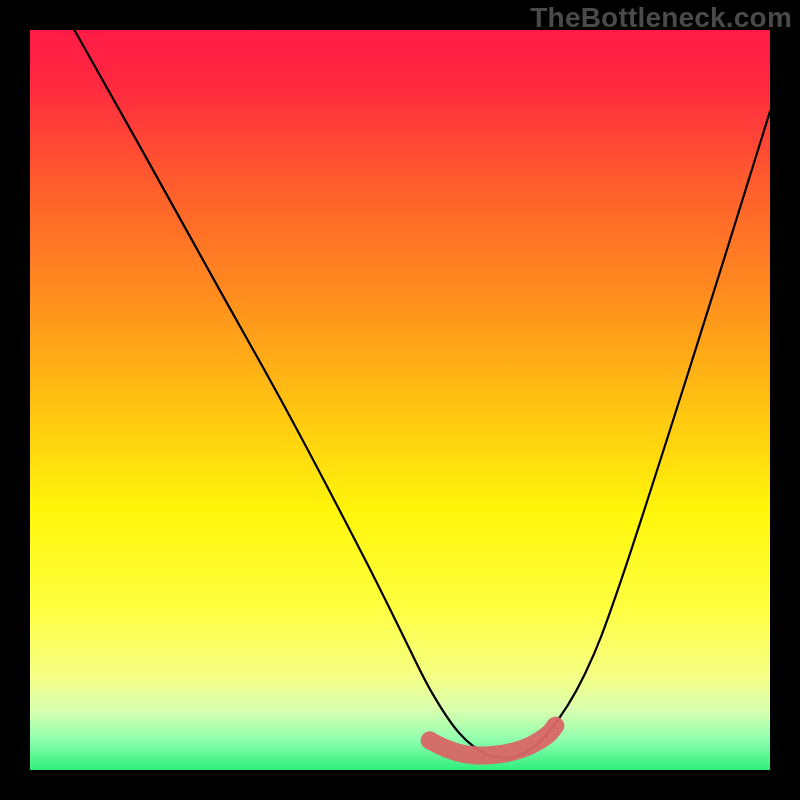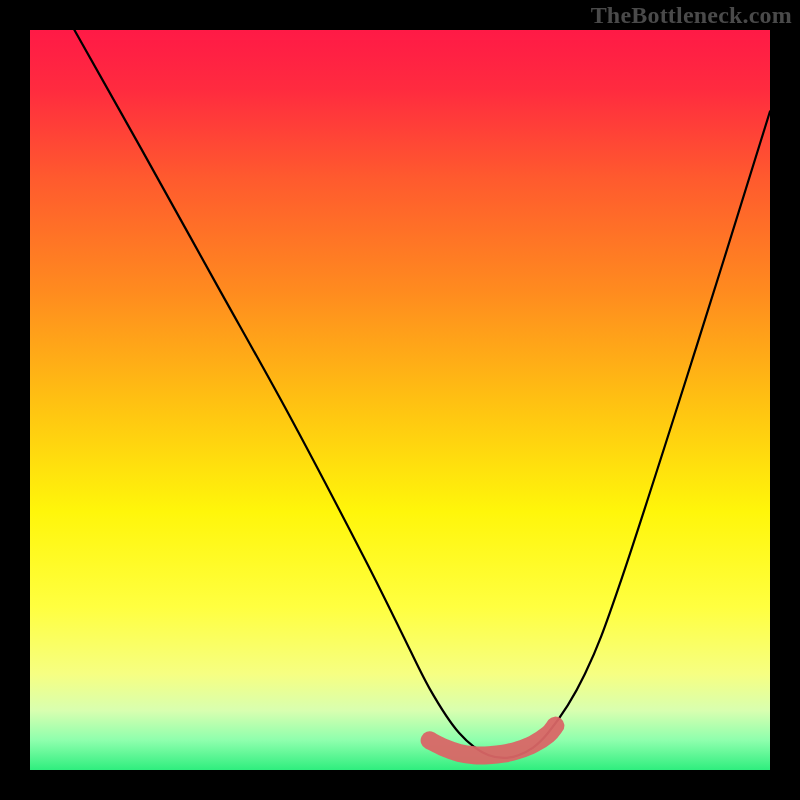--- a/index.html
+++ b/index.html
@@ -22,22 +22,22 @@
     top: 30px;
     width: 740px;
     height: 740px;
     overflow: hidden;
   }
   .watermark {
     position: absolute;
     top: 2px;
     right: 8px;
     color: #4a4a4a;
-    font-family: Liberation Serif, serif;
-    font-size: 24px;
+    font-family: Liberation Sans, sans-serif;
+    font-size: 28px;
     font-weight: 600;
     letter-spacing: 0.2px;
   }
   svg { display: block; }
 </style>
 </head>
 <body>
 
 <div class="frame">
   <div class="watermark">TheBottleneck.com</div>

